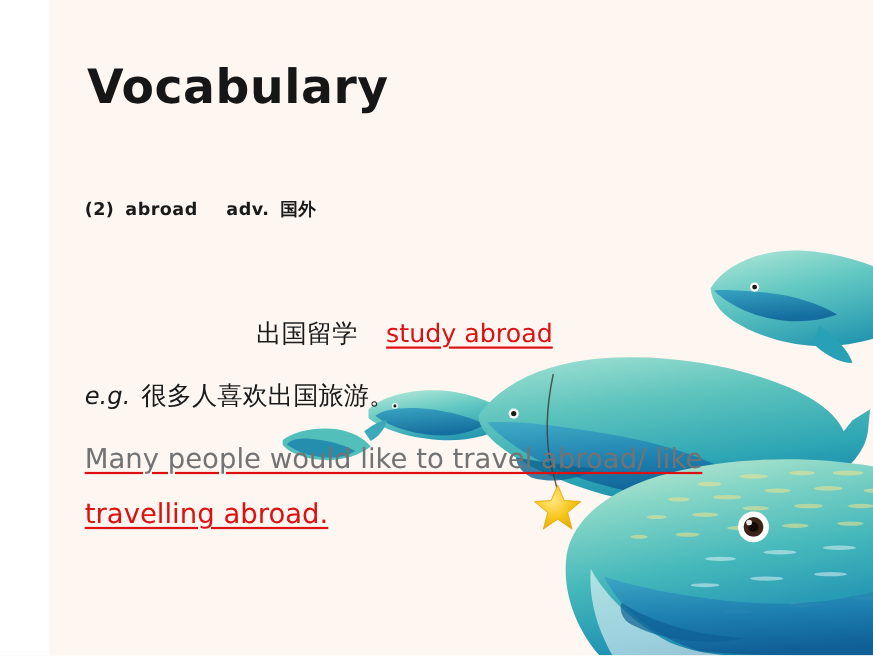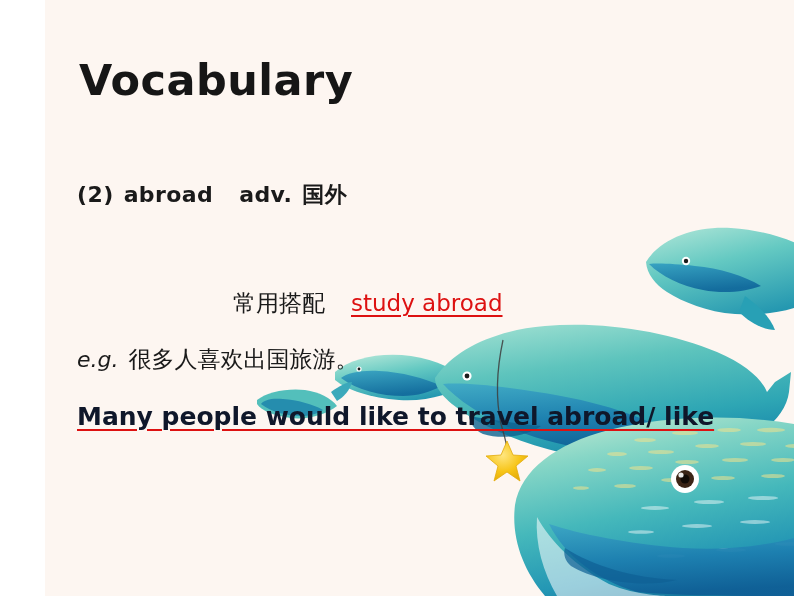--- a/index.html
+++ b/index.html
@@ -57,21 +57,21 @@
   .line {
     position: absolute;
     white-space: nowrap;
     color: #1a1a1a;
     font-family: "DejaVu Sans", "Liberation Sans", sans-serif;
   }
 
   .line-1 {
     left: 32px;
     top: 180px;
-    font-size: 22px;
+    font-size: 16px;
     font-weight: 700;
     letter-spacing: 0.4px;
   }
   .line-2 {
     left: 32px;
     top: 236px;
     font-size: 23px;
     font-weight: 400;
   }
   .line-3 {
@@ -275,26 +275,29 @@
   <div class="text-layer">
 
     <div class="slide-title">Vocabulary</div>
 
     <div class="line line-1">
       <span>(2)</span><span class="gap-sm"></span><span>abroad</span><span class="gap-lg"></span><span>adv.</span><span class="gap-sm"></span><span>国外</span>
     </div>
 
 
     <div class="line line-3">
-      <span>常用搭配</span><span class="gap-lg"></span><span class="red-underline" style="color: rgb(221, 17, 17); text-decoration-color: rgb(221, 17, 17); text-align: right;">study abroad</span>
+      <span>出国留学</span><span class="gap-lg"></span><span class="red-underline" style="color: rgb(221, 17, 17); text-decoration-color: rgb(221, 17, 17); text-align: right;">study abroad</span>
     </div>
 
     <div class="line line-4">
       <span class="eg-label">e.g.</span><span class="gap-sm"></span><span>很多人喜欢出国旅游。</span>
     </div>
 
     <div class="line line-5">
-      <span class="red-underline" style="color: #0f172a; text-decoration-color: rgb(221, 17, 17); font-weight: bold;">Many people would like to travel abroad/ like</span>
-    </div>
-
+      <span class="red-underline" style="color: #737373; text-decoration-color: rgb(221, 17, 17);">Many people would like to travel abroad/ like</span>
+    </div>
+
+    <div class="line line-6">
+      <span class="red-underline" style="color: rgb(221, 17, 17); text-decoration-color: rgb(221, 17, 17);">travelling abroad.</span>
+    </div>
 
   </div>
 </div>
 
 </body></html>

